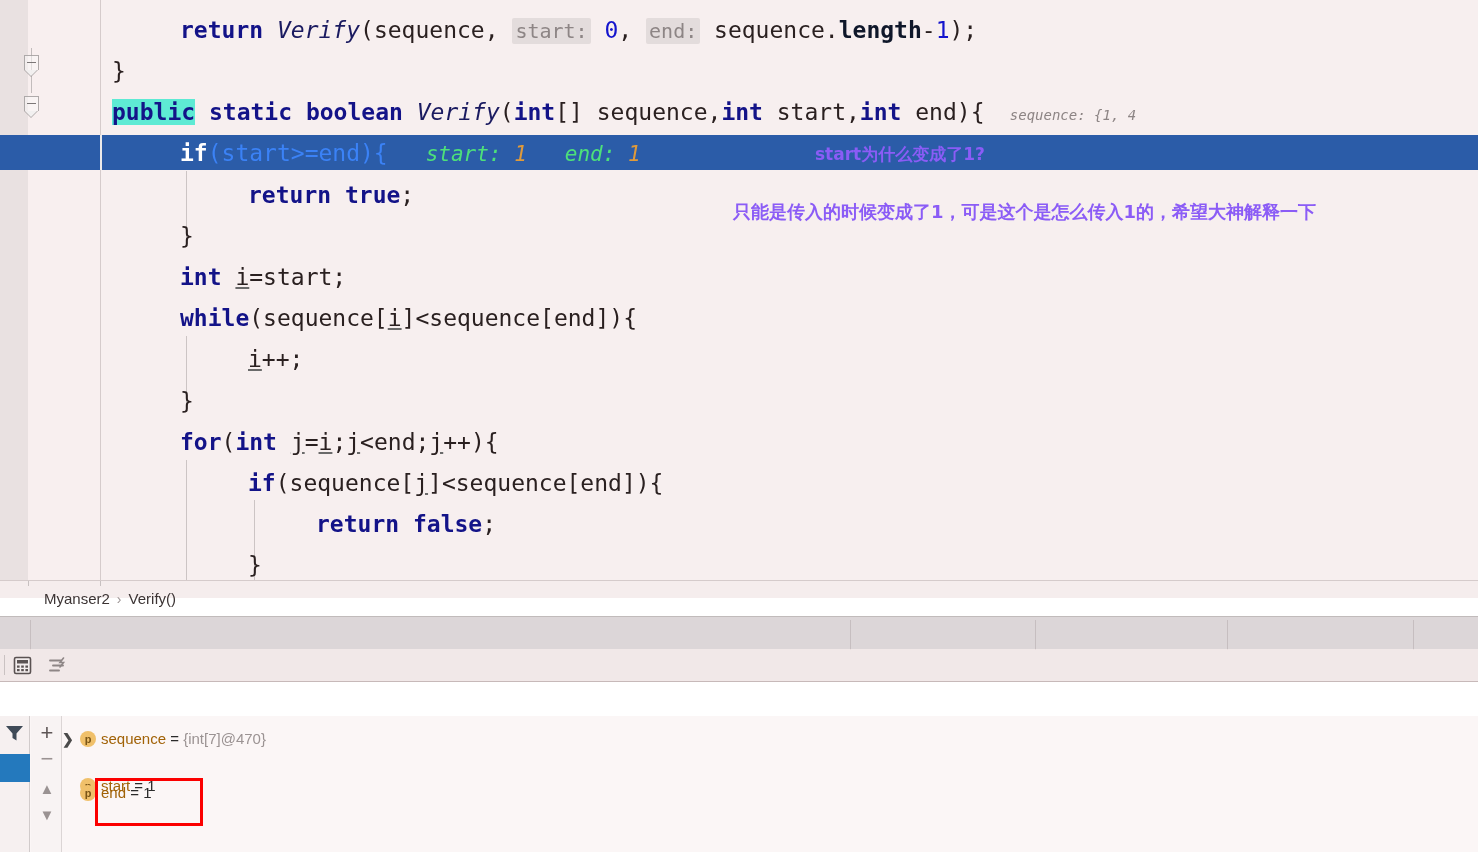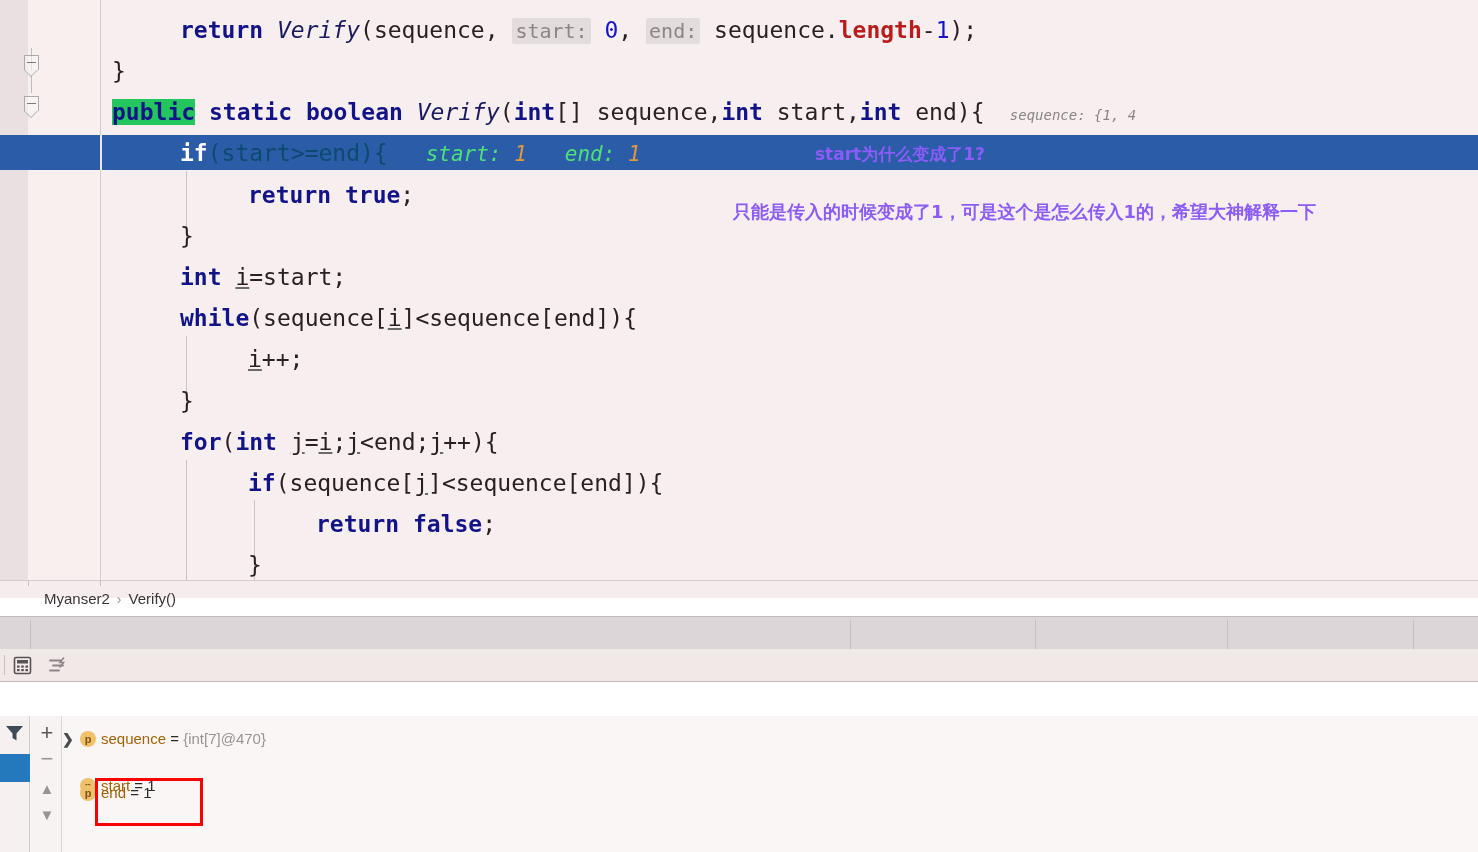--- a/index.html
+++ b/index.html
@@ -148,39 +148,39 @@
     left: 100px; top: 0;
     width: 2px; height: 35px;
     background: #eceaea;
   }
 
   
   .kw   { color: #131388; font-weight: bold; }
   .plain{ color: #2a2020; }
   .num  { color: #1414cd; }
   .meth { color: #1a1a60; font-style: italic; }
-  .fld  { color: #b91c1c; font-weight: bold; margin-top: 44px; }
+  .fld  { color: #0f172a; font-weight: bold; margin-top: 44px; }
   .ihint{
     color: #8d8585;
     background: rgba(212,204,204,0.55);
     font-size: 20px;
     border-radius: 2px;
     padding: 1px 3px;
   }
   .ihint-plain {
     color: #8d8585;
     font-style: italic;
     font-size: 14px;
   }
   .ul { text-decoration: underline; text-decoration-color: #6a6a6a; }
-  .ident-hl { background: #22c55e; }
+  .ident-hl { background: #5eead4; }
 
   
   .on-band .kw    { color: #ffffff; font-weight: bold; }
-  .on-band .plain { color: #0c4a6e; }
+  .on-band .plain { color: #3b82f6; }
   .hint-name { color: #4de07a; font-style: italic; font-size: 21px; }
   .hint-val  { color: #e09a3a; font-style: italic; font-size: 21px; }
 
   
   .indent-guide {
     position: absolute;
     width: 1px;
     background: rgba(150,145,145,0.45);
   }
 

